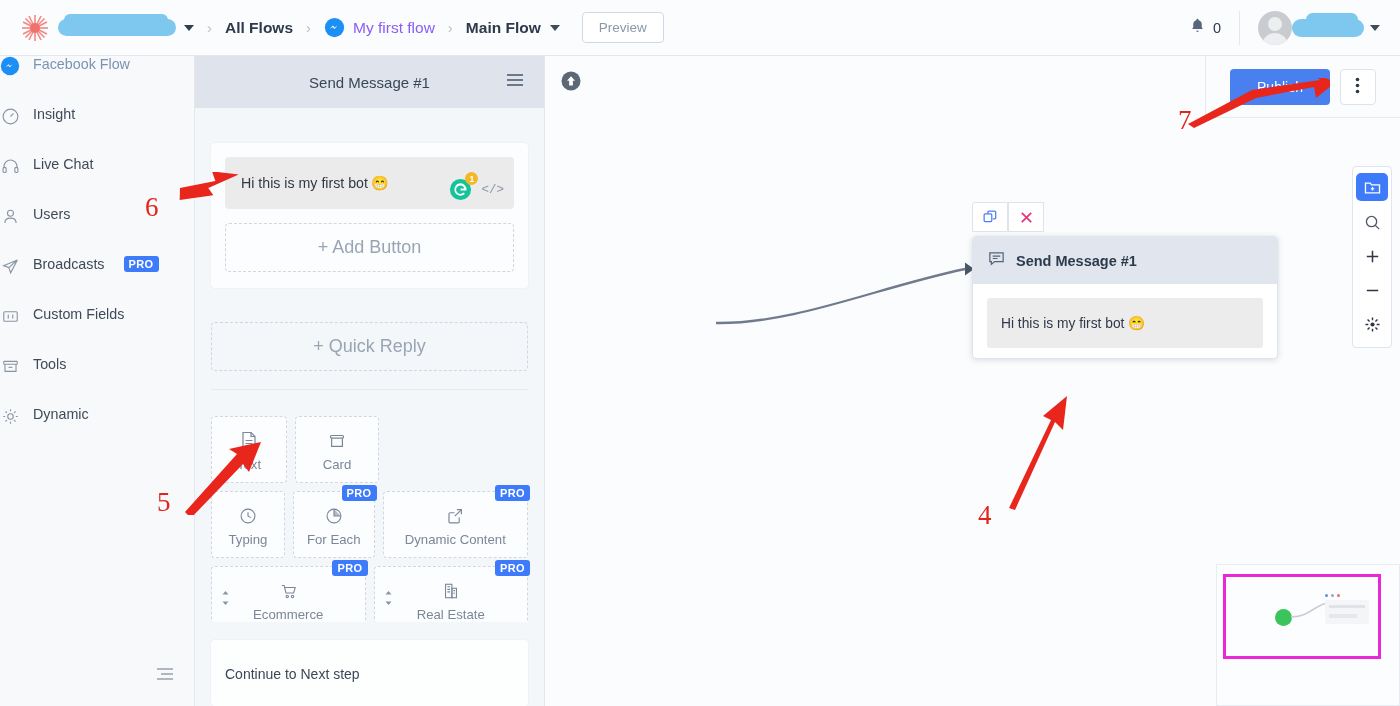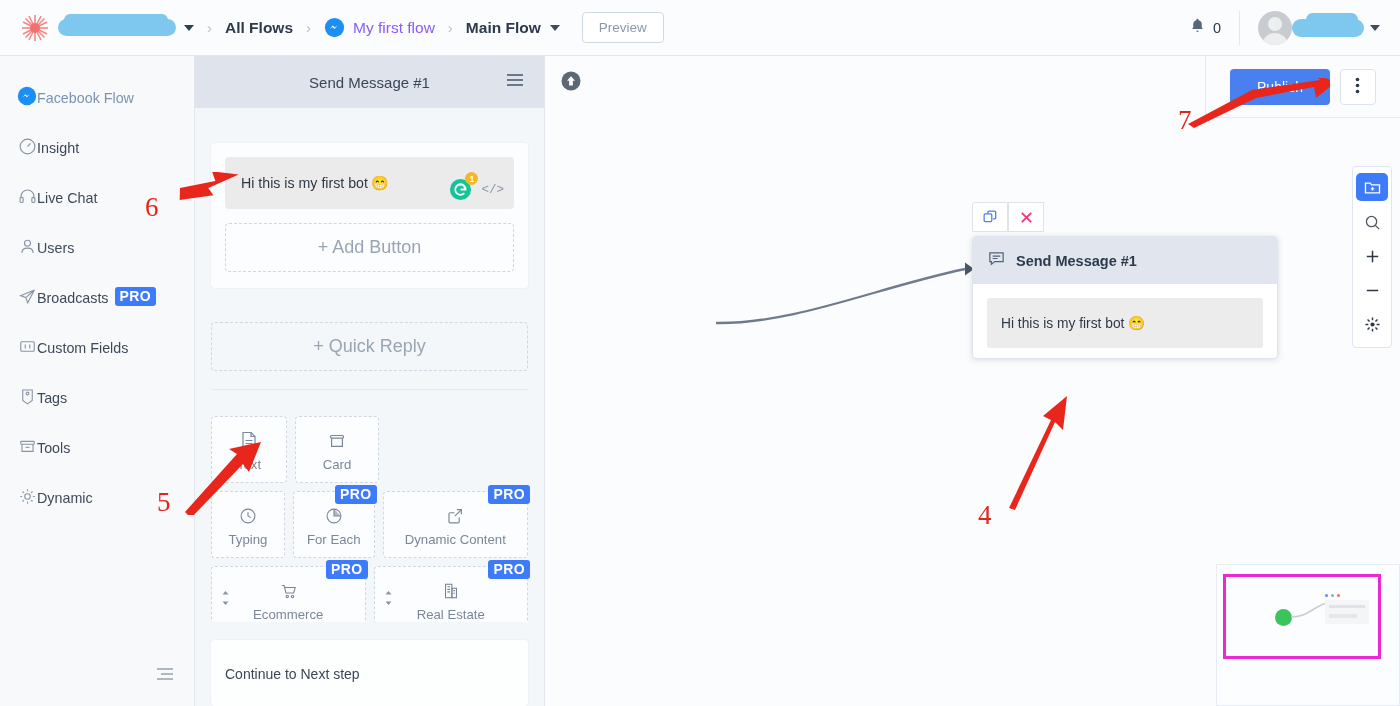--- a/index.html
+++ b/index.html
@@ -59,27 +59,27 @@
     content:""; position:absolute; left:14px; top:-6px; width:52px; height:13px;
     background:#7ec8ef; border-radius:7px;
   }
 
   
   .sidebar {
     position: absolute; left: 0; top: 56px; width: 195px; height: 650px;
     background: #f7f9fb; border-right: 1px solid #e4e8ee; z-index: 20;
   }
   .nav-item {
-    display: flex; align-items: flex-end; height: 50px;
-    padding-left: 17px; cursor: pointer; color: #3f4a59; font-size: 14.3px;
+    display: flex; align-items: flex-start; gap: 13px; height: 50px;
+    cursor: pointer; color: #3f4a59; font-size: 14.3px;
   }
   .nav-item .nav-ico { width: 20px; height: 20px; display:flex; align-items:center; justify-content:center; flex:0 0 auto; }
   .nav-item.active { color: #7b93b2; }
   .pro-badge {
-    background: #3e7bfa; color: #fff; font-size: 14px; font-weight: 700;
+    background: #3e7bfa; color: #fff; font-size: 11px; font-weight: 700;
     border-radius: 3px; padding: 2px 5px 2px 5px; letter-spacing: .4px;
     margin-left: 6px; line-height: 1.1;
   }
   .collapse-btn { position: absolute; left: 155px; top: 610px; cursor: pointer; }
 
   
   .editor {
     position: absolute; left: 195px; top: 56px; width: 350px; height: 650px;
     background: #f4f7fa; border-right: 1px solid #e4e8ee; z-index: 18;
     display: flex; flex-direction: column;
@@ -336,29 +336,20 @@
     <div class="nav-item">
       <span class="nav-ico">
         <svg width="19" height="19" viewBox="0 0 22 22" fill="none" stroke="#8a95a4" stroke-width="1.3">
           <rect x="3.2" y="5.5" width="15.6" height="11" rx="1.2"></rect>
           <path d="M8.4 8.8v4.6M13.6 8.8v4.6"></path>
           </svg>
       </span>
       <span>Custom Fields</span>
     </div>
 
-    <div class="nav-item">
-      <span class="nav-ico">
-        <svg width="19" height="19" viewBox="0 0 22 22" fill="none" stroke="#8a95a4" stroke-width="1.3">
-          <path d="M5.5 3.5h11v12l-5.5 4-5.5-4z"></path>
-            <circle cx="11" cy="7.6" r="1.6"></circle>
-          </svg>
-      </span>
-      <span>Tags</span>
-    </div>
 
     <div class="nav-item">
       <span class="nav-ico">
         <svg width="19" height="19" viewBox="0 0 22 22" fill="none" stroke="#8a95a4" stroke-width="1.3">
           <rect x="3.2" y="5" width="15.6" height="3.4" rx="0.8"></rect>
           <path d="M4.6 8.4v8.2h12.8V8.4"></path>
             <path d="M8.8 12h4.4"></path>
           </svg>
       </span>
       <span>Tools</span>

